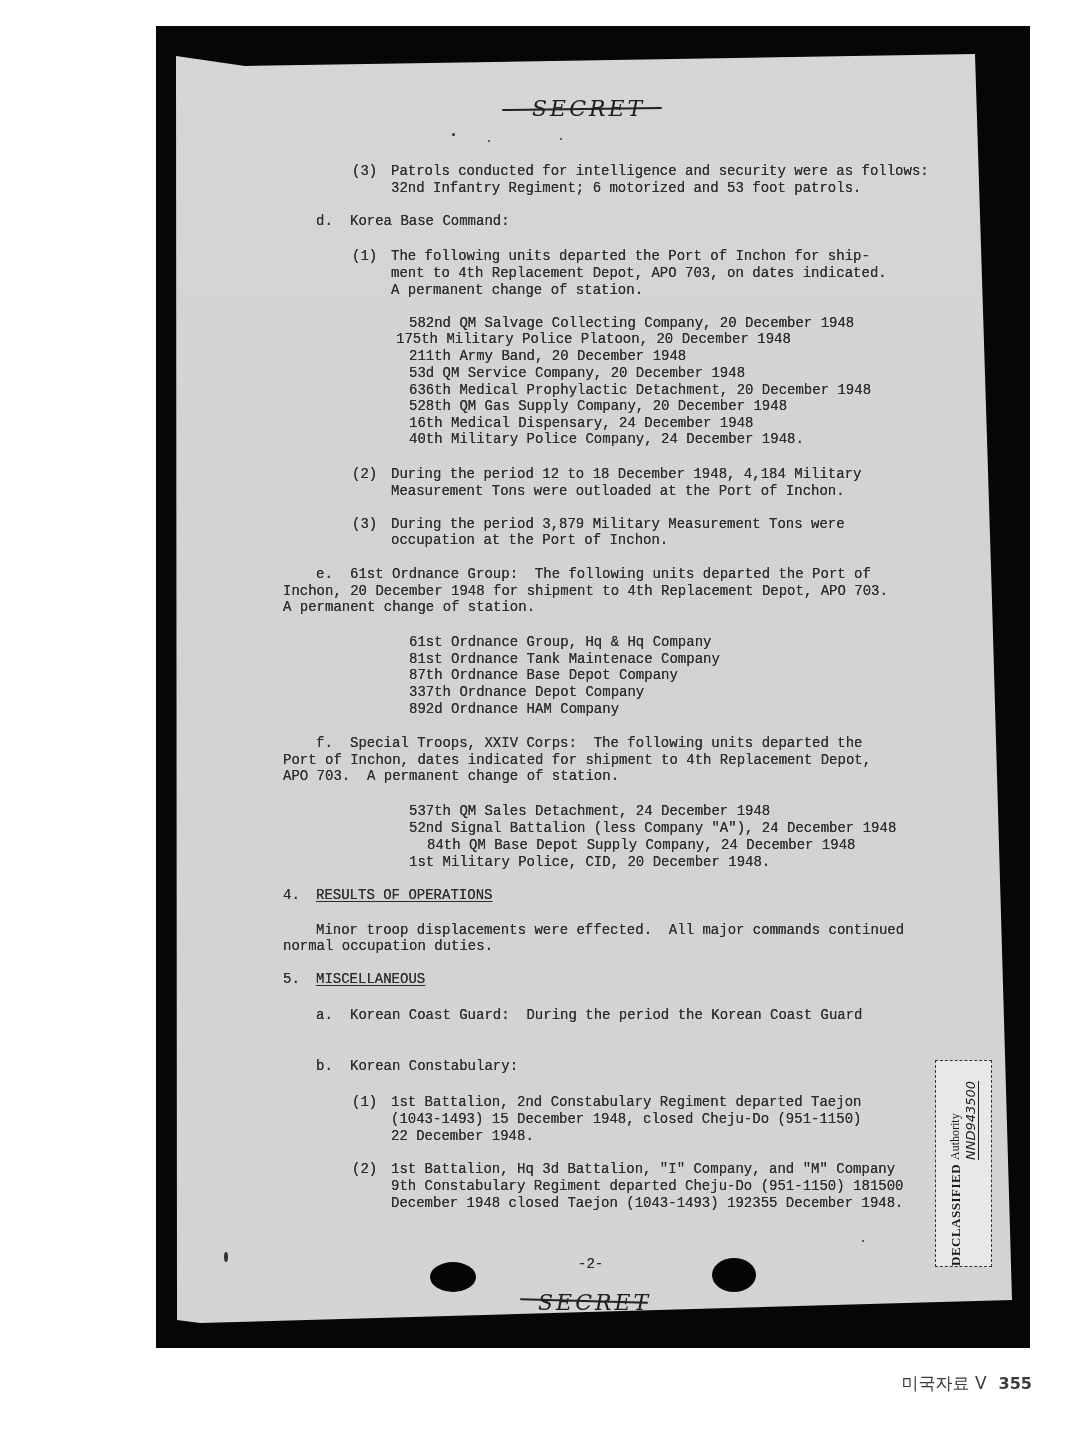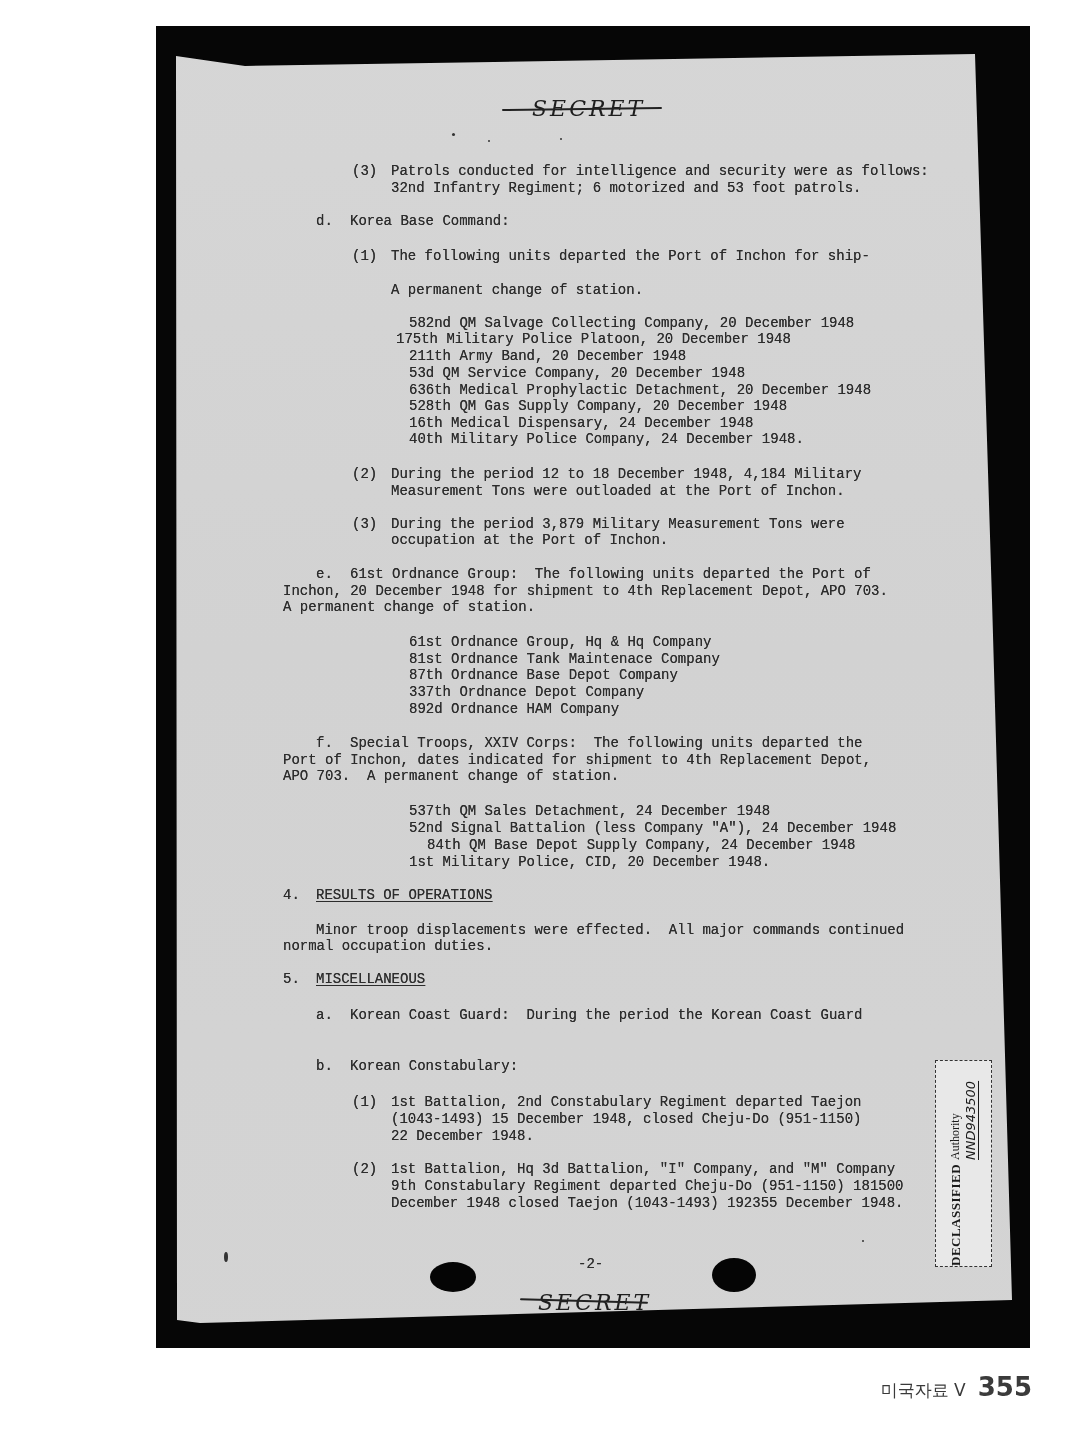--- a/index.html
+++ b/index.html
@@ -50,21 +50,21 @@
   .declass-auth { font-size: 12px; }
   .declass-auth-val {
     font-family: "DejaVu Sans", sans-serif; font-size: 13px; font-style: italic;
     text-decoration: underline;
   }
   .book-footer {
     position: absolute; left: 880px; top: 1372px; width: 152px; text-align: right;
     font-family: "DejaVu Sans", sans-serif; color: #3a3a3a;
   }
   .book-series { font-size: 17px; margin-right: 12px; }
-  .book-page { font-size: 26px; font-weight: bold; color: #3b3b3b; }
+  .book-page { font-size: 16px; font-weight: bold; color: #3b3b3b; }
   .speck { position: absolute; background: #333; border-radius: 50%; }
 </style>
 </head>
 <body>
 
 <div class="frame"></div>
 
 <div class="paper">
 
   <div class="stamp-secret" style="left:532px; top:96px;">SECRET</div>
@@ -72,20 +72,21 @@
 
   <div class="ln" style="left:352px; top:163px;">(3)</div>
   <div class="ln" style="left:391px; top:163px;">Patrols conducted for intelligence and security were as follows:</div>
   <div class="ln" style="left:391px; top:180px;">32nd Infantry Regiment; 6 motorized and 53 foot patrols.</div>
 
   <div class="ln" style="left:316px; top:213px;">d.</div>
   <div class="ln" style="left:350px; top:213px;">Korea Base Command:</div>
 
   <div class="ln" style="left:352px; top:248px;">(1)</div>
   <div class="ln" style="left:391px; top:248px;">The following units departed the Port of Inchon for ship-</div>
+  <div class="ln" style="left:391px; top:265px;">ment to 4th Replacement Depot, APO 703, on dates indicated.</div>
   <div class="ln" style="left:391px; top:282px;">A permanent change of station.</div>
 
   <div class="ln" style="left:409px; top:315px;">582nd QM Salvage Collecting Company, 20 December 1948</div>
   <div class="ln" style="left:396px; top:331px;">175th Military Police Platoon, 20 December 1948</div>
   <div class="ln" style="left:409px; top:348px;">211th Army Band, 20 December 1948</div>
   <div class="ln" style="left:409px; top:365px;">53d QM Service Company, 20 December 1948</div>
   <div class="ln" style="left:409px; top:382px;">636th Medical Prophylactic Detachment, 20 December 1948</div>
   <div class="ln" style="left:409px; top:398px;">528th QM Gas Supply Company, 20 December 1948</div>
   <div class="ln" style="left:409px; top:415px;">16th Medical Dispensary, 24 December 1948</div>
   <div class="ln" style="left:409px; top:431px;">40th Military Police Company, 24 December 1948.</div>

